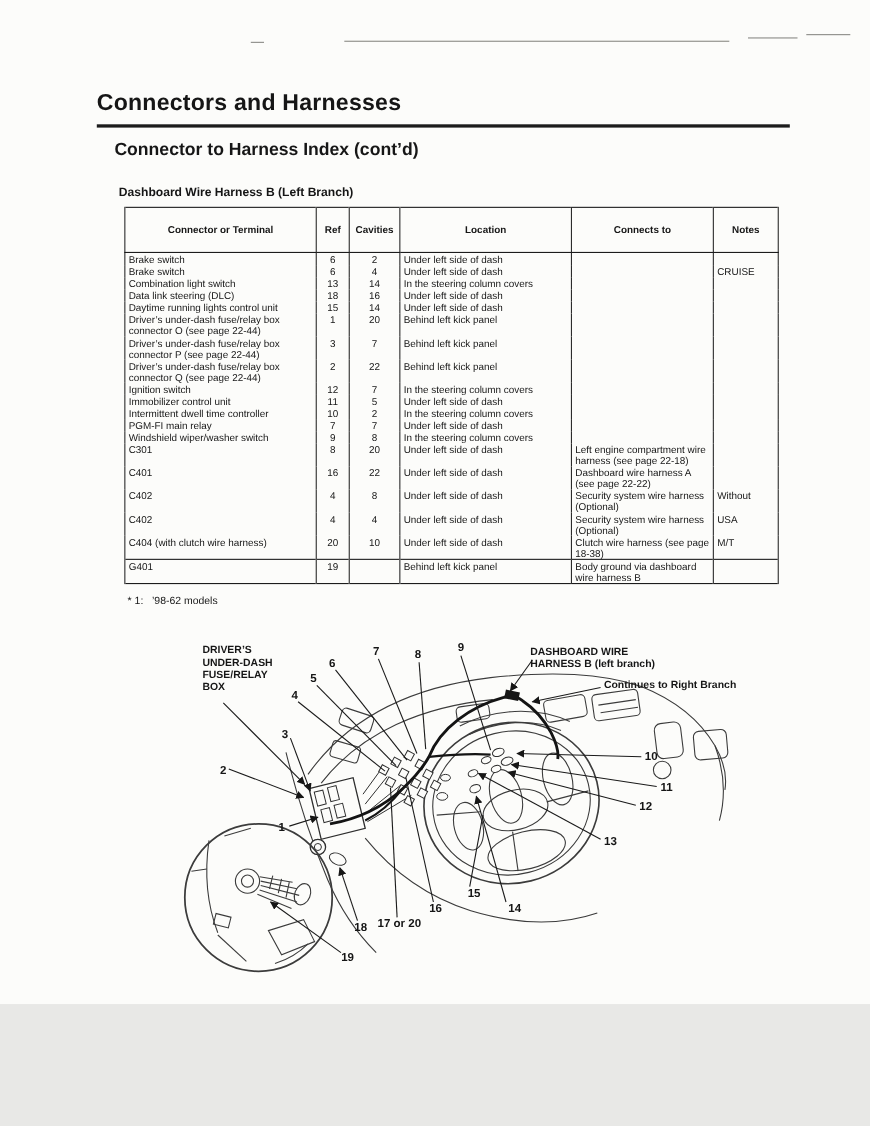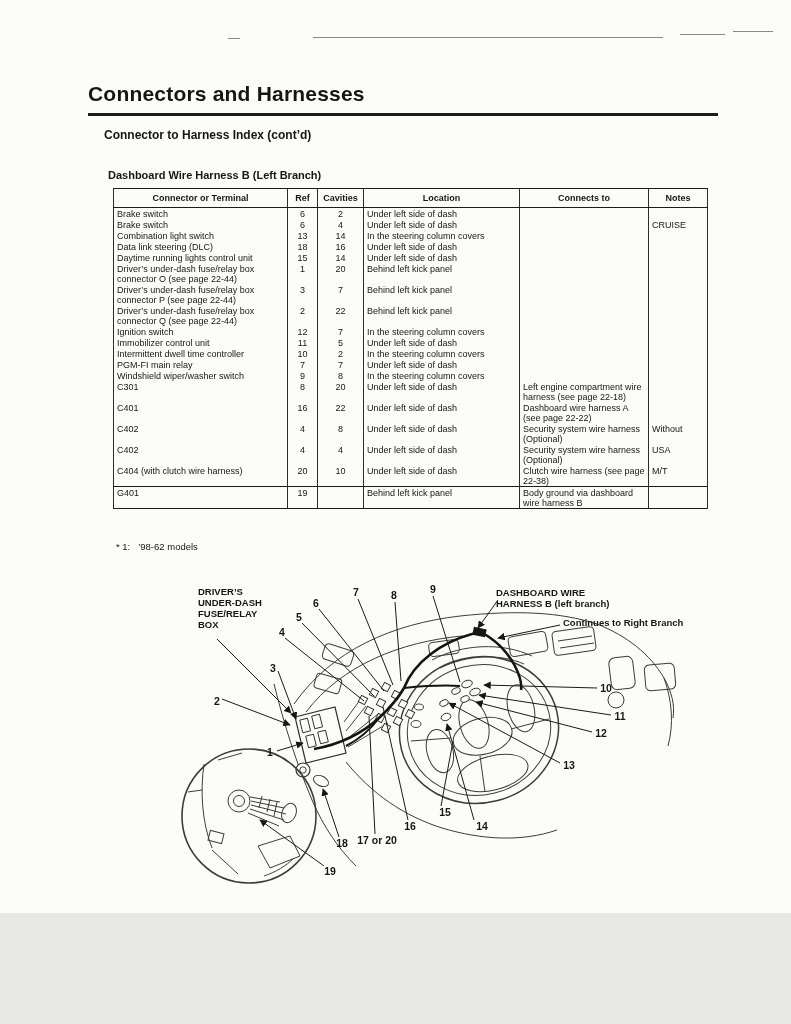--- a/index.html
+++ b/index.html
@@ -4,35 +4,35 @@
 <style>
   html,body{margin:0;padding:0;background:#e8e8e6;}
   .page{position:relative;width:791px;height:913px;background:#fcfcfa;overflow:hidden;
         font-family:"Liberation Sans",sans-serif;color:#161616;}
   .abs{position:absolute;}
   
   .art{position:absolute;background:#8a8a86;height:1px;}
   
   .h1{left:88px;top:82px;font-size:21px;font-weight:bold;letter-spacing:.2px;}
   .rule{left:88px;top:113px;width:630px;height:3px;background:#1c1c1c;}
-  .h2{left:104px;top:128px;font-size:12px;font-weight:bold;}
+  .h2{left:104px;top:128px;font-size:16px;font-weight:bold;}
   .caption{left:108px;top:169px;font-size:11px;font-weight:bold;}
   
   .tablewrap{left:113px;top:188px;width:594px;}
   table{width:100%;border-collapse:collapse;font-size:9px;line-height:10px;table-layout:fixed;}
   table{border:1.6px solid #1c1c1c;}
   th,td{border-left:1px solid #2c2c2c;border-right:1px solid #2c2c2c;vertical-align:top;}
-  th{font-size:9px;font-weight:bold;text-align:center;padding:4px 2px;border-bottom:1.2px solid #1c1c1c;white-space:normal;}
+  th{font-size:9px;font-weight:bold;text-align:center;padding:15px 2px;border-bottom:1.2px solid #1c1c1c;white-space:normal;}
   td{padding:.5px 3px;white-space:pre-line;}
   td.c-ref,td.c-cavities{text-align:center;padding:.5px 1px;}
   tr.sep td{border-top:1.4px solid #1c1c1c;}
   .footnote{left:116px;top:541px;font-size:9.5px;white-space:pre;}
   .pageno{left:88px;top:912px;font-size:20px;font-weight:bold;letter-spacing:.5px;}
   
-  .diagram{left:162px;top:572px;width:600px;height:350px;text-decoration:underline;}
+  .diagram{left:148px;top:572px;width:600px;height:350px;text-decoration:underline;}
   .diagram svg{position:absolute;left:0;top:0;}
   .dlabel{position:absolute;font-size:9.5px;font-weight:bold;line-height:11px;white-space:pre-line;}
   .lab-fusebox{left:36px;top:14px;}
   .lab-harness{left:334px;top:15px;}
   .lab-continues{left:401px;top:45px;font-weight:bold;}
   .co{position:absolute;transform:translate(-50%,-50%);font-size:10.5px;font-weight:bold;white-space:nowrap;}
   .lineart{stroke:#3c3c3c;stroke-width:1;fill:none;}
   .lineart2{stroke:#2e2e2e;stroke-width:.9;fill:#fcfcfa;}
   .leader{stroke:#1a1a1a;stroke-width:1;fill:none;}
   .harness{stroke:#141414;fill:none;}
@@ -215,21 +215,21 @@
             <td class="c-connects_to">Security system wire harness
 (Optional)</td>
             <td class="c-notes">USA</td>
           </tr>
           <tr>
             <td class="c-connector">C404 (with clutch wire harness)</td>
             <td class="c-ref">20</td>
             <td class="c-cavities">10</td>
             <td class="c-location">Under left side of dash</td>
             <td class="c-connects_to">Clutch wire harness (see page
-22-38)</td>
+18-38)</td>
             <td class="c-notes">M/T</td>
           </tr>
           <tr class="sep">
             <td class="c-connector">G401</td>
             <td class="c-ref">19</td>
             <td class="c-cavities"></td>
             <td class="c-location">Behind left kick panel</td>
             <td class="c-connects_to">Body ground via dashboard
 wire harness B</td>
             <td class="c-notes"></td>

